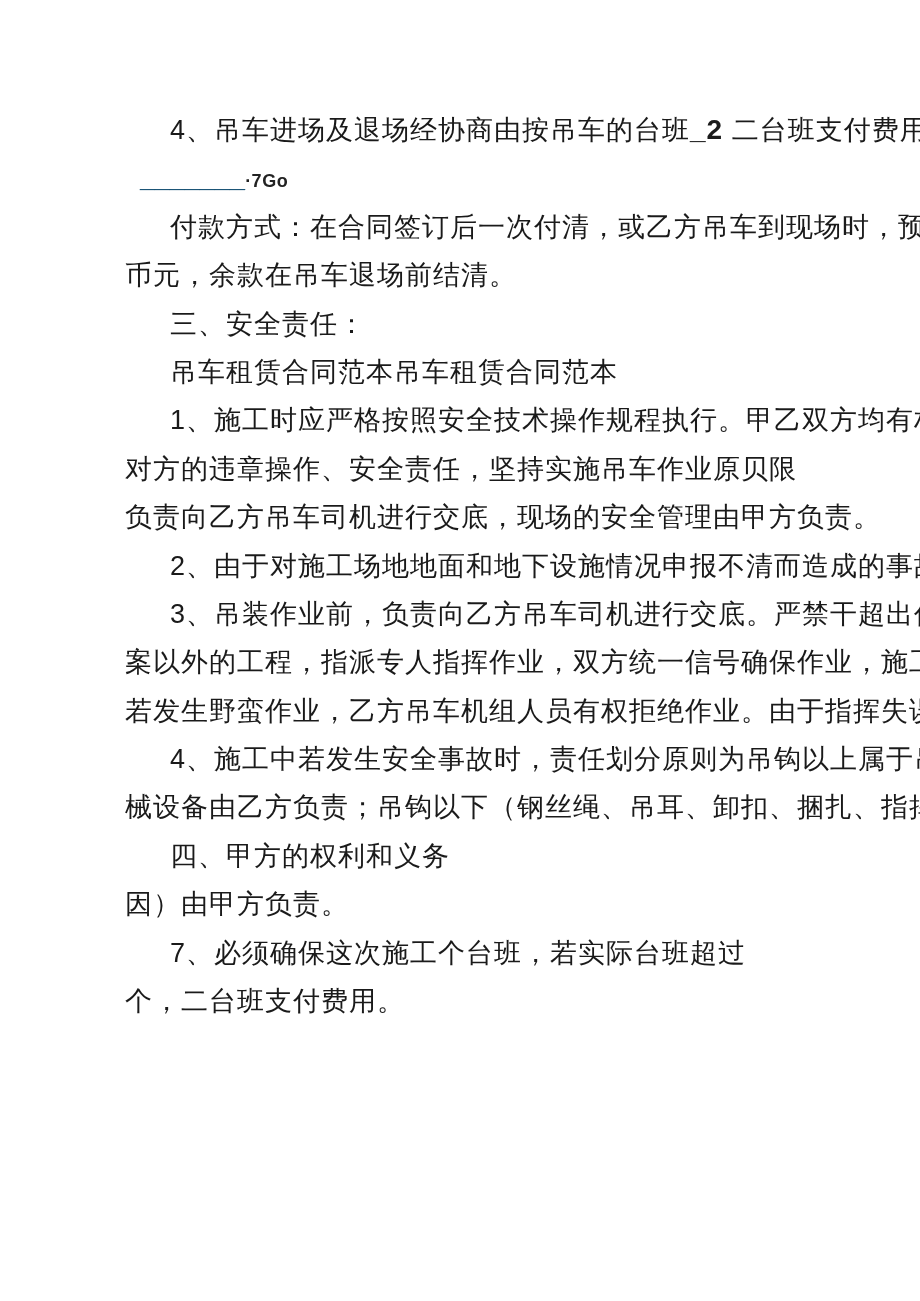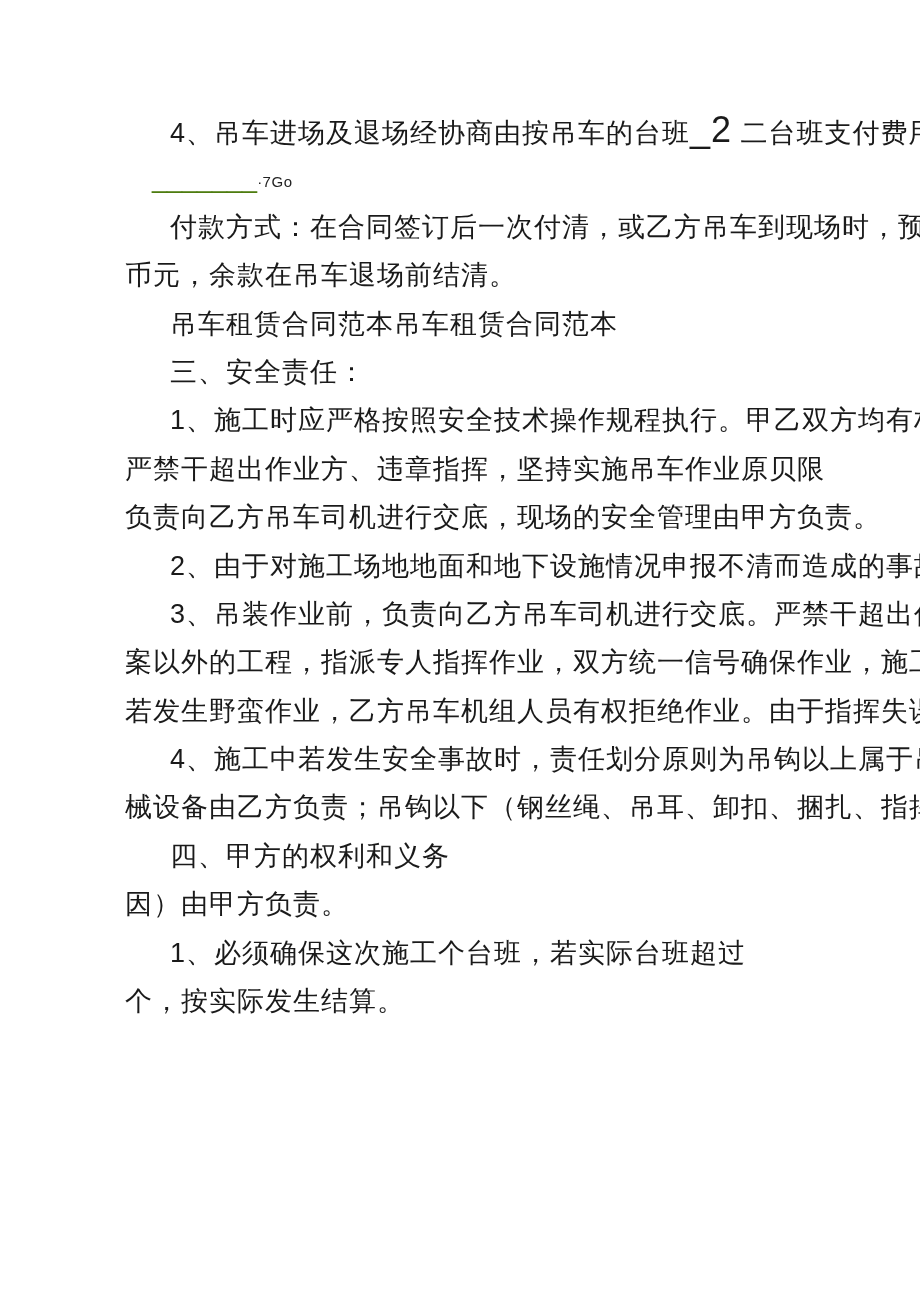--- a/index.html
+++ b/index.html
@@ -30,33 +30,32 @@
     white-space: pre;
   }
   .indent {
     padding-left: 45px;
   }
   .blank-row {
     padding-left: 15px;
   }
   .blank-underscores {
     letter-spacing: 0;
-    font-weight: 400;
-    color: #4d7c0f;
-    margin-left: 12px;
+    font-weight: 700;
+    color: #0c4a6e;
   }
   .blank-label {
-    font-weight: 400;
-    font-size: 15px;
+    font-weight: 700;
+    font-size: 18px;
     letter-spacing: 0.5px;
     color: #222222;
   }
   .bold-num {
-    font-weight: 400;
-    font-size: 36px;
+    font-weight: 700;
+    font-size: 28px;
     margin-top: 35px;
   }
   .gap {
     display: inline-block;
     width: 56px;
   }
 </style>
 </head>
 <body>
 
@@ -65,27 +64,27 @@
 
     <div class="line indent"><span>4、吊车进场及退场经协商由按吊车的台班</span><span class="bold-num">_2</span><span> 二台班支付费用。</span></div>
 
 
     <div class="line blank-row"><span class="blank-underscores">_______</span><span class="blank-label">·7Go</span></div>
 
     <div class="line indent">付款方式：在合同签订后一次付清，或乙方吊车到现场时，预付人民</div>
 
     <div class="line">币元，余款在吊车退场前结清。</div>
 
+    <div class="line indent">三、安全责任：</div>
+
     <div class="line indent">吊车租赁合同范本吊车租赁合同范本</div>
-
-    <div class="line indent">三、安全责任：</div>
 
     <div class="line indent">1、施工时应严格按照安全技术操作规程执行。甲乙双方均有权阻止</div>
 
-    <div class="line">严禁干超出作业方、违章指挥，坚持实施吊车作业原贝限</div>
+    <div class="line">对方的违章操作、安全责任，坚持实施吊车作业原贝限</div>
 
     <div class="line">负责向乙方吊车司机进行交底，现场的安全管理由甲方负责。</div>
 
     <div class="line indent">2、由于对施工场地地面和地下设施情况申报不清而造成的事故,其责</div>
 
 
     <div class="line indent">3、吊装作业前，负责向乙方吊车司机进行交底。严禁干超出作业方</div>
 
     <div class="line">案以外的工程，指派专人指挥作业，双方统一信号确保作业，施工过程中</div>
 
@@ -93,18 +92,18 @@
 
 
     <div class="line indent">4、施工中若发生安全事故时，责任划分原则为吊钩以上属于吊车机</div>
 
     <div class="line">械设备由乙方负责；吊钩以下（钢丝绳、吊耳、卸扣、捆扎、指挥等原</div>
 
     <div class="line indent">四、甲方的权利和义务</div>
 
     <div class="line">因）由甲方负责。</div>
 
-    <div class="line indent">1、必须确保这次施工个台班，若实际台班超过</div>
+    <div class="line indent">7、必须确保这次施工个台班，若实际台班超过</div>
 
-    <div class="line">个，按实际发生结算。</div>
+    <div class="line">个，二台班支付费用。</div>
 
   </div>
 </div>
 
 </body></html>

